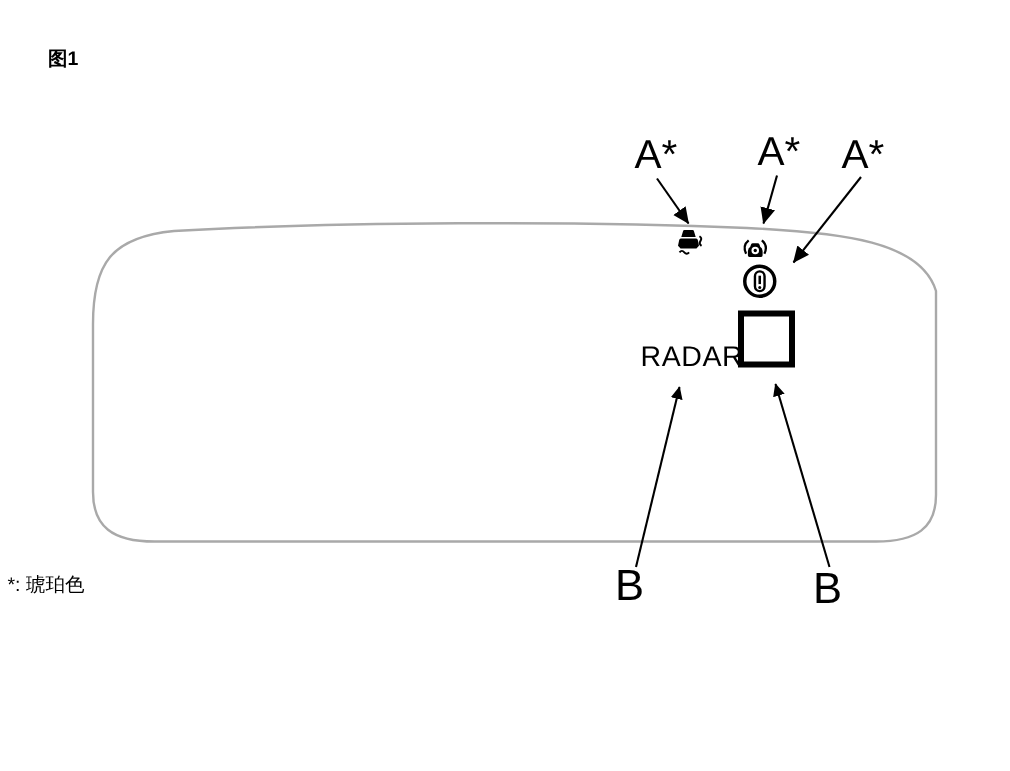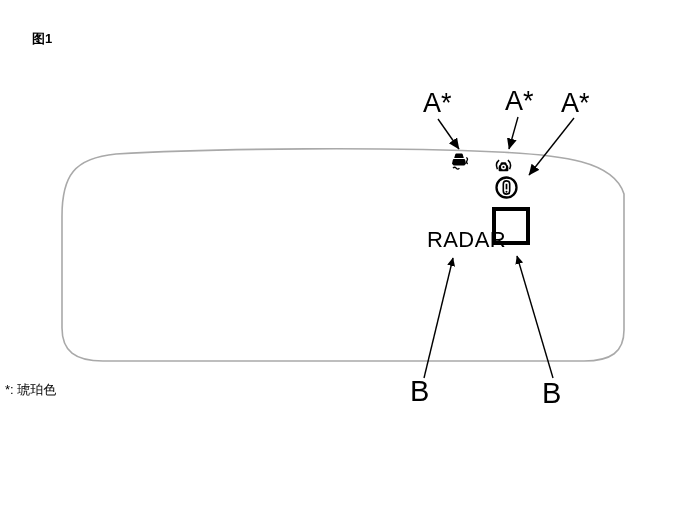--- a/index.html
+++ b/index.html
@@ -20,21 +20,21 @@
   .label{position:absolute;color:var(--line,#000);white-space:nowrap;line-height:1;}
   .fig-title{left:32px;top:32px;font-size:13px;font-weight:bold;text-align:right;}
   .footnote{left:5px;top:383px;font-size:13px;text-align:center;}
   .callout-a{font-size:27px;}
   .a1{left:423px;top:90px;}
   .a2{left:505px;top:88px;}
   .a3{left:561px;top:90px;}
   .callout-b{font-size:29px;}
   .b1{left:410px;top:377px;}
   .b2{left:542px;top:379px;}
-  .radar{left:427px;top:229px;font-size:22px;letter-spacing:.4px;}
+  .radar{left:427px;top:229px;font-size:19px;letter-spacing:.4px;}
   .stroke-line{stroke:var(--line,#000);}
   .fill-line{fill:var(--line,#000);}
   .stroke-outline{stroke:var(--outline,#a9a9a9);}
 </style>
 </head>
 <body>
 
 <div class="stage">
 
   <svg width="673" height="514" viewBox="0 0 673 514">

